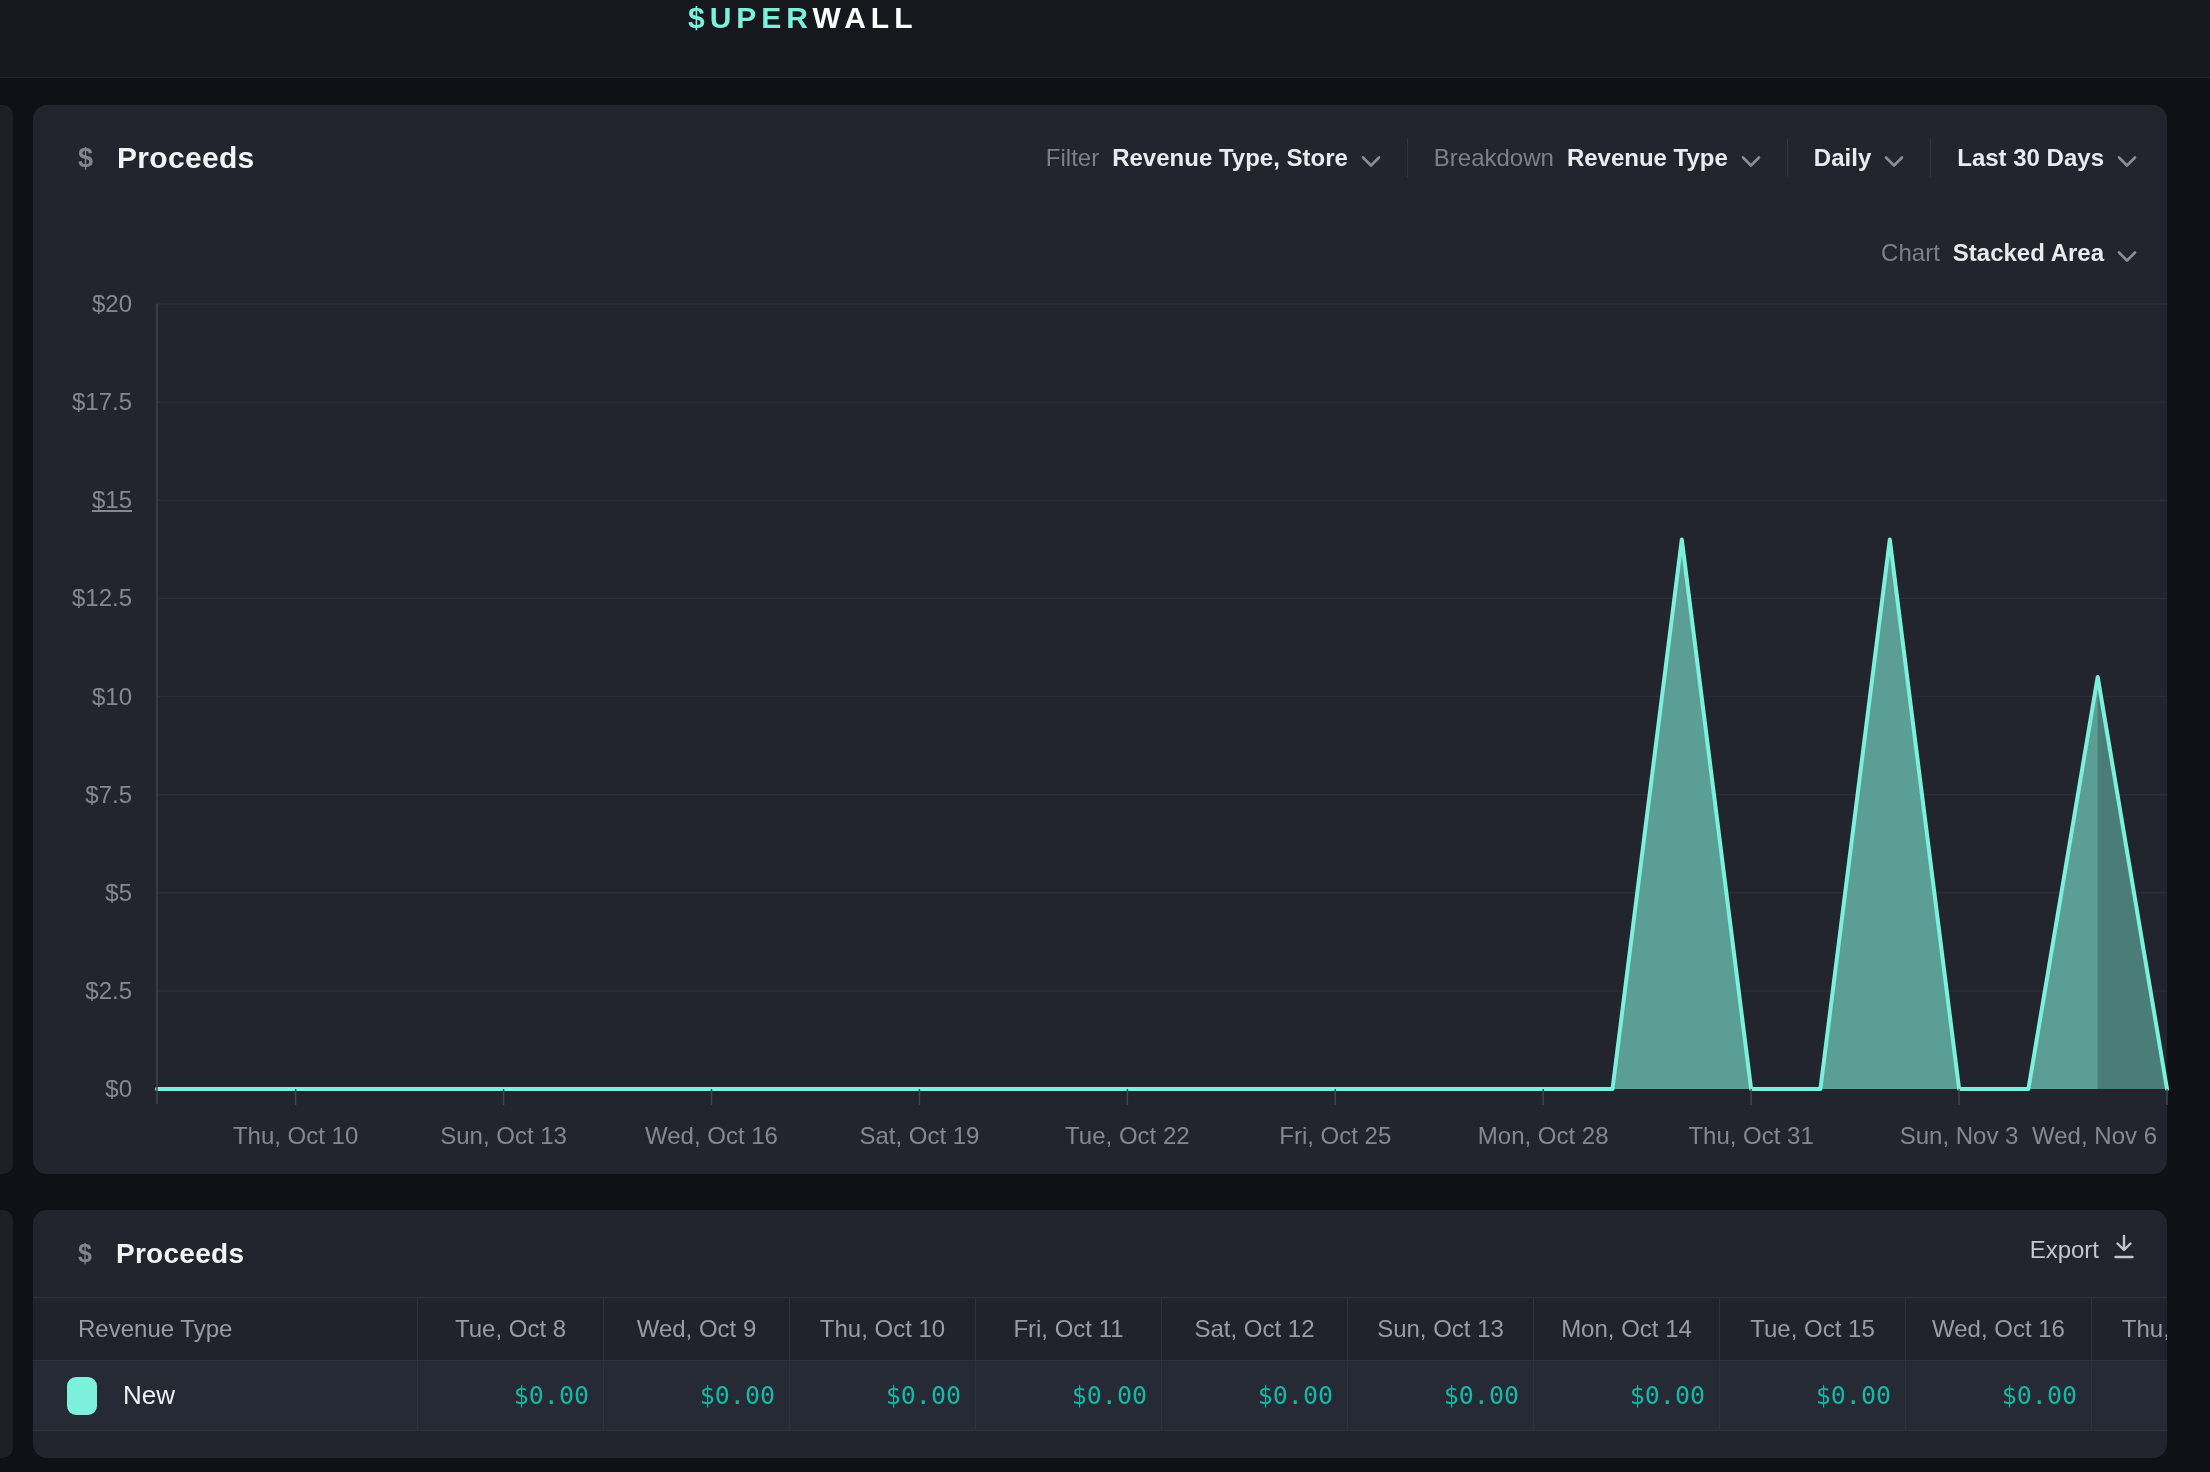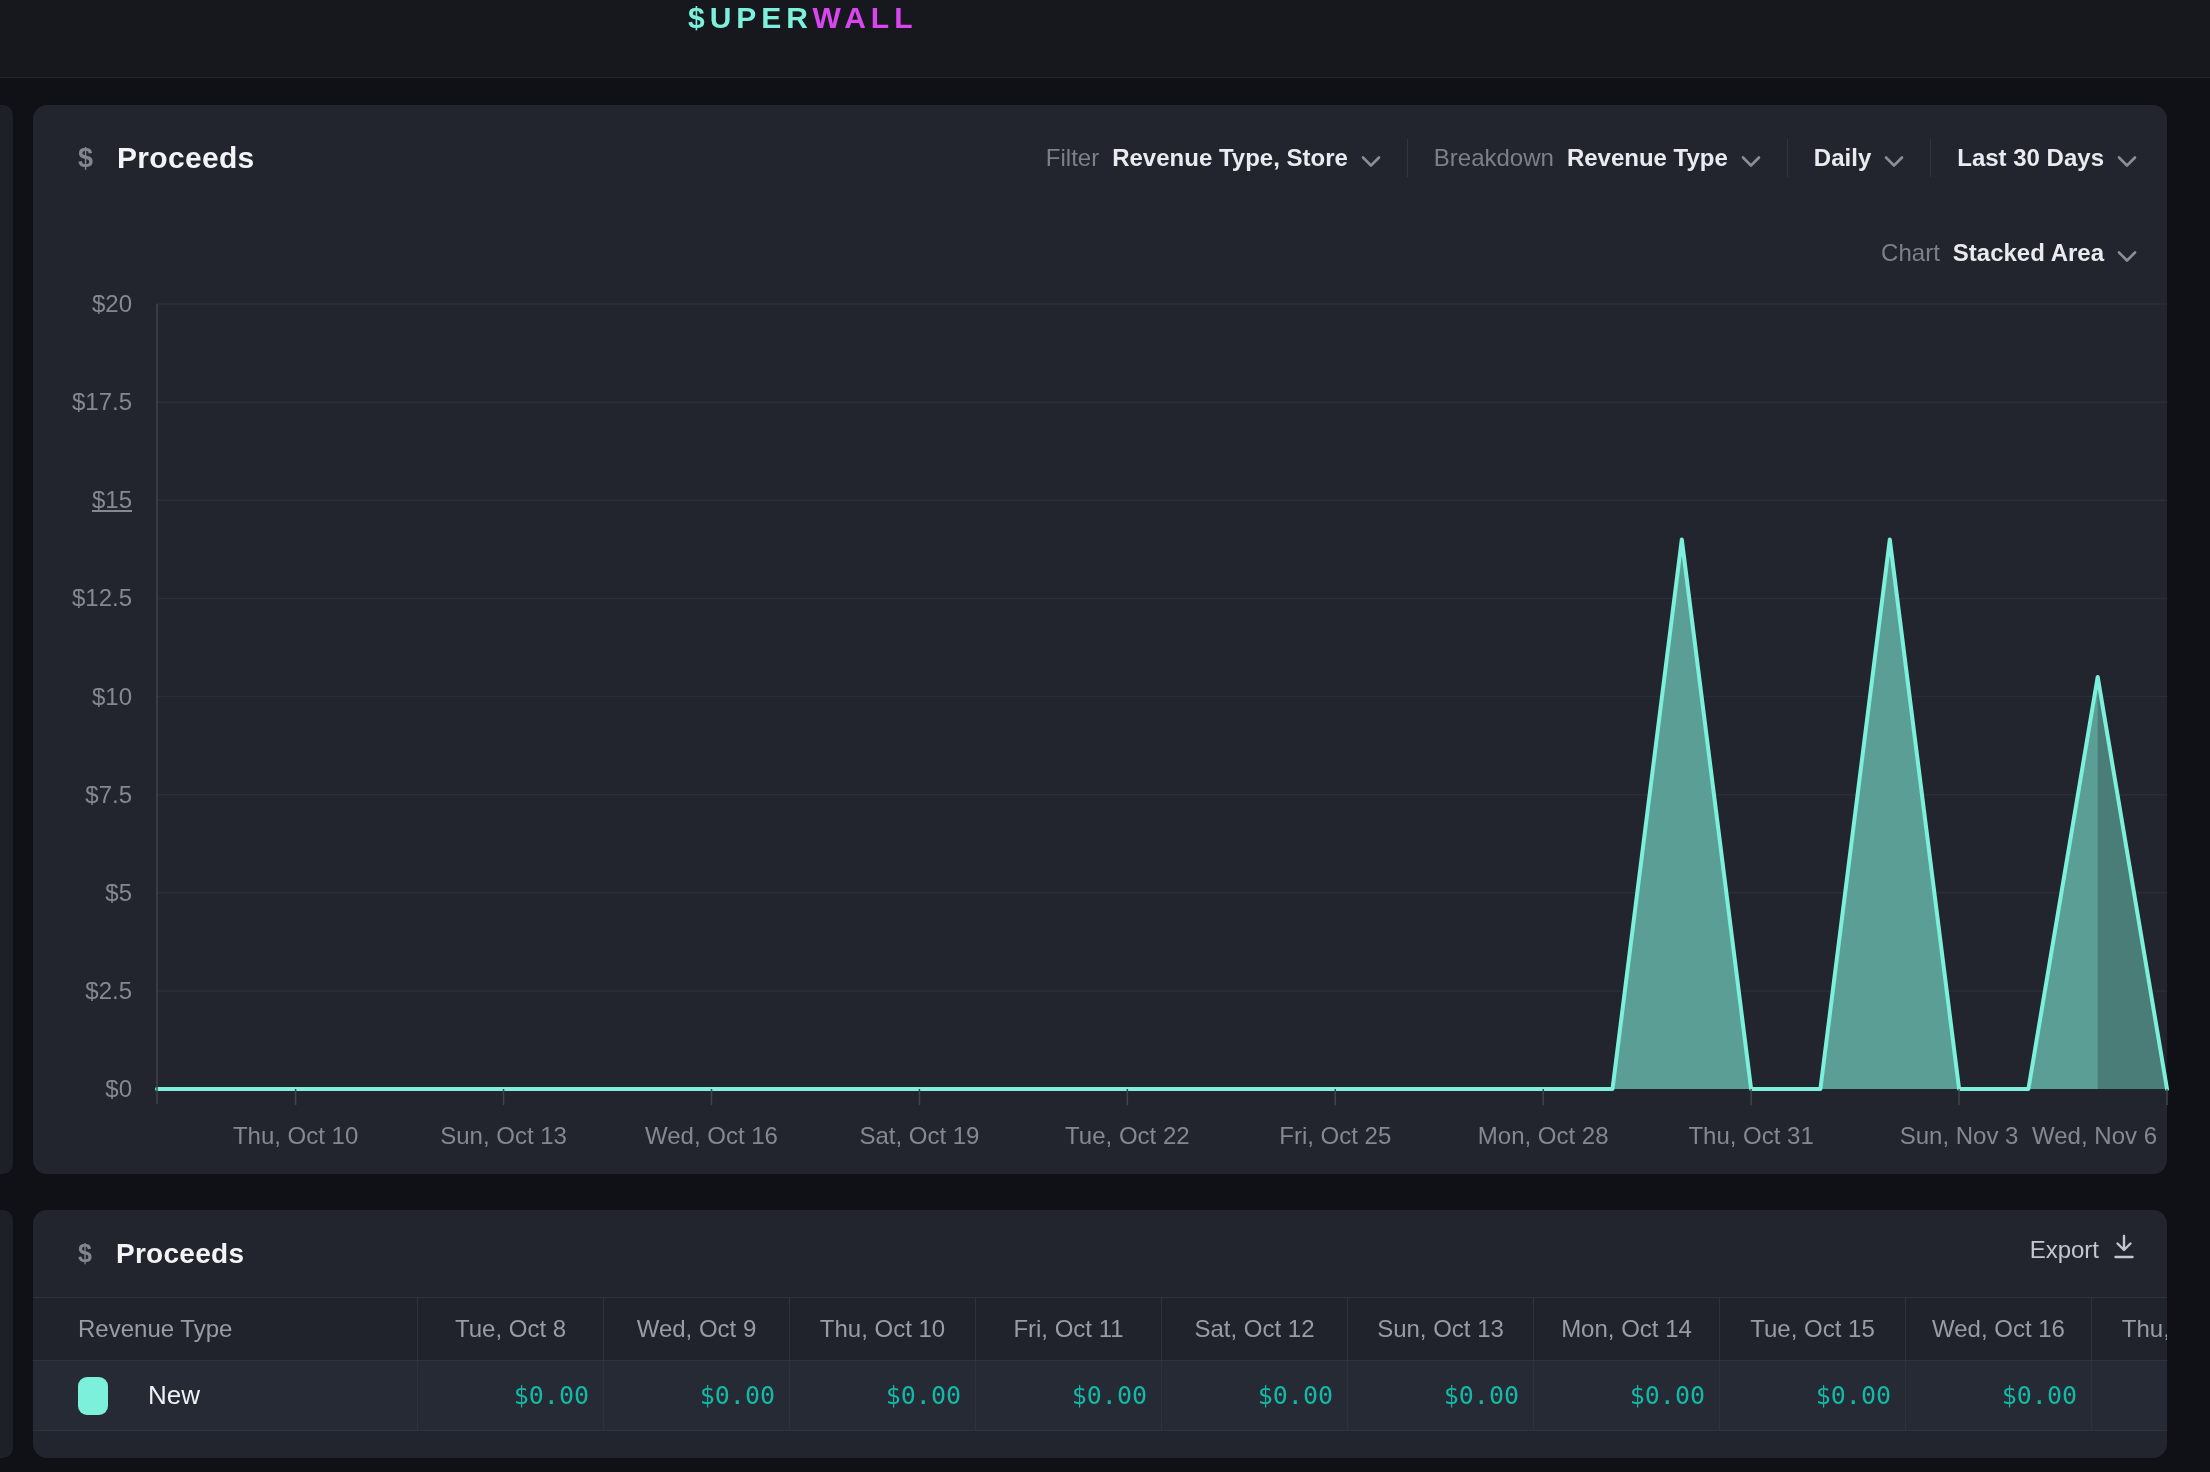--- a/index.html
+++ b/index.html
@@ -14,21 +14,21 @@
   #topbar {
     position: absolute; left: 0; top: 0; width: 2210px; height: 78px;
     background: #16181e; border-bottom: 1px solid #23262e;
   }
   #logo {
     position: absolute; left: 688px; top: 0;
     font-size: 30px; font-weight: 700; letter-spacing: 5px; line-height: 36px;
     white-space: nowrap;
   }
   #logo .accent { color: #7df0dc; }
-  #logo .rest { color: #d946ef; }
+  #logo .rest { color: #ffffff; }
 
   
   .card { position: absolute; background: #22252e; border-radius: 14px; }
   #card1 { left: 33px; top: 105px; width: 2134px; height: 1069px; }
   #card2 { left: 33px; top: 1210px; width: 2134px; height: 248px; overflow: hidden; }
   .sliver { position: absolute; left: 0; width: 13px; background: #1d2027; border-radius: 0 10px 10px 0; }
   #sliver1 { top: 105px; height: 1069px; }
   #sliver2 { top: 1210px; height: 248px; }
 
   
@@ -90,22 +90,22 @@
     position: absolute; left: 0; top: 151px; width: 2244px; height: 70px;
     display: flex; background: #262a34; border-bottom: 1px solid #2e323c;
   }
   .td {
     width: 186px; flex: 0 0 186px; display: flex; align-items: center; justify-content: flex-end;
     padding-right: 14px; border-left: 1px solid #2e323c;
     font-family: "DejaVu Sans Mono", monospace; font-size: 25px; color: #14b8a6;
     white-space: nowrap; overflow: hidden;
   }
   .td0 {
-    width: 384px; flex: 0 0 384px; justify-content: flex-start; padding-left: 45px; border-left: none;
-    font-family: "Liberation Sans", sans-serif; font-size: 26px; color: #eef0f3; gap: 40px;
+    width: 384px; flex: 0 0 384px; justify-content: flex-start; padding-left: 34px; border-left: none;
+    font-family: "Liberation Sans", sans-serif; font-size: 26px; color: #eef0f3; gap: 26px;
   }
   .swatch { width: 30px; height: 38px; border-radius: 9px; background: #7df0dc; flex: 0 0 30px; }
 </style>
 </head>
 <body>
 
 <div id="topbar">
   <div id="logo"><span class="accent">$UPER</span><span class="rest">WALL</span></div>
 </div>
 

